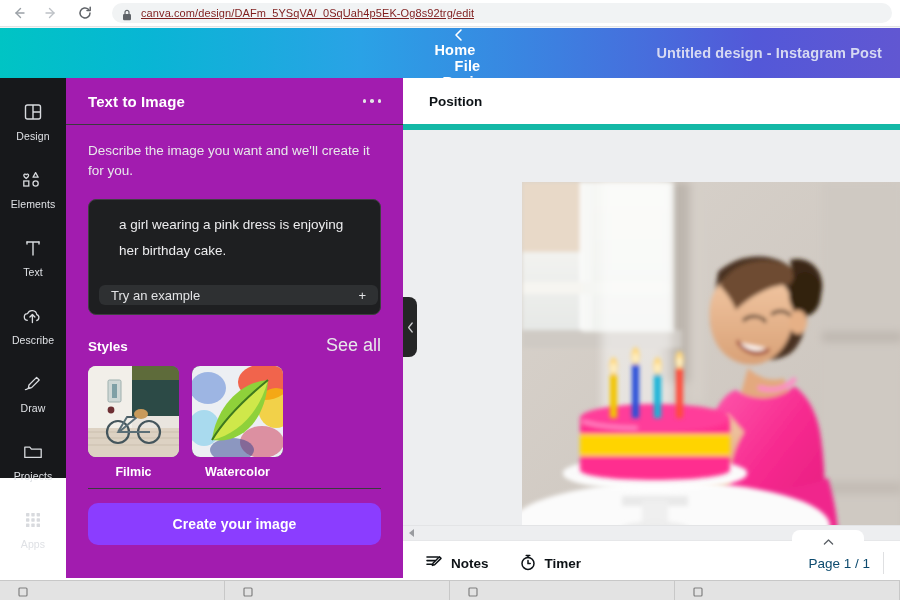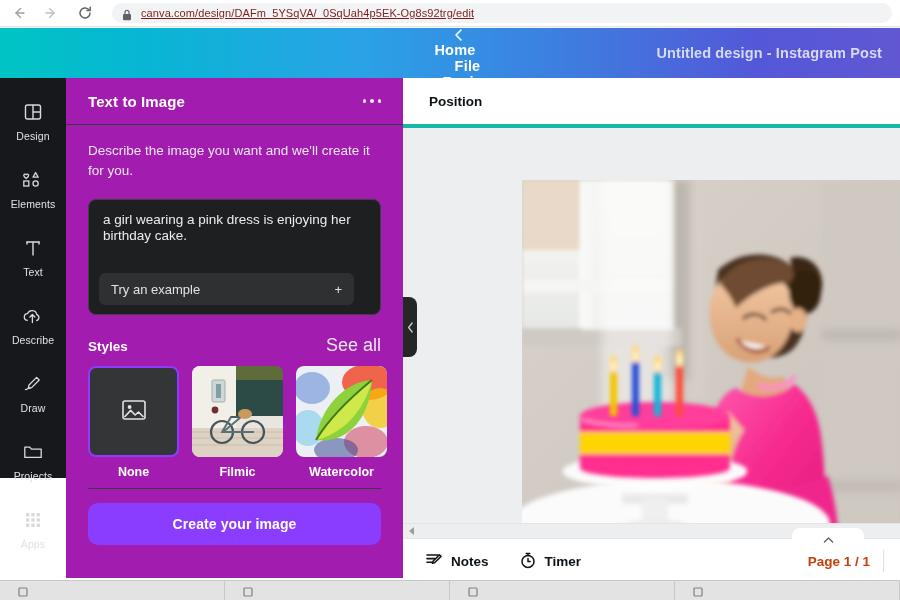--- a/index.html
+++ b/index.html
@@ -47,22 +47,22 @@
   
   .panel{position:absolute;left:66px;top:78px;width:337px;height:500px;background:#a21caf;overflow:hidden;}
   .panel-head{height:46px;display:flex;align-items:center;justify-content:space-between;padding:0 22px 0 22px;
     border-bottom:1px solid #3a3b3d;}
   .panel-title{color:#fff;font-size:15px;font-weight:bold;letter-spacing:.1px;}
   .dots{display:flex;gap:4px;align-items:center;cursor:pointer;}
   .dots i{width:3.5px;height:3.5px;border-radius:50%;background:#e3e4e6;display:block;}
   .panel-desc{color:#e8e9eb;font-size:13.5px;line-height:20px;padding:16px 22px 0 22px;}
   .prompt-box{margin:18px 22px 0 22px;background:#1e1f21;border:1px solid #3f4042;border-radius:8px;
     height:116px;position:relative;padding:12px 14px 0 14px;box-sizing:border-box;}
-  .prompt-text{color:#ededef;font-size:13.5px;line-height:16px;}
-  .try-example{position:absolute;left:10px;right:26px;bottom:9px;height:32px;background:#2e3032;border-radius:6px;
+  .prompt-text{color:#ededef;font-size:13.5px;line-height:26px;margin-left:16px;}
+  .try-example{position:absolute;left:10px;right:2px;bottom:9px;height:20px;background:#2e3032;border-radius:6px;
     display:flex;align-items:center;justify-content:space-between;padding:0 12px;cursor:pointer;}
   .try-example span{color:#e2e3e5;font-size:13px;}
   .plus{color:#e6e7e9;font-size:19px;line-height:1;font-weight:300;}
 
   .styles-row{display:flex;align-items:baseline;justify-content:space-between;padding:20px 22px 0 22px;}
   .styles-title{color:#fff;font-size:13.5px;font-weight:bold;}
   .see-all{color:#e7e8ea;font-size:18px;cursor:pointer;}
   .thumbs{display:flex;gap:13px;padding:10px 22px 0 22px;}
   .thumb-wrap{width:91px;cursor:pointer;}
   .thumb{width:91px;height:91px;border-radius:8px;overflow:hidden;position:relative;background:#2f3133;}
@@ -70,31 +70,31 @@
   .thumb-cap{text-align:center;color:#fff;font-size:12.5px;font-weight:bold;margin-top:8px;}
   .thumb-sep{height:1px;background:#3a3b3d;margin:9px 22px 0 22px;}
   .create-btn{margin:14px 22px 0 22px;height:42px;background:#8b3dff;border-radius:10px;display:flex;align-items:center;
     justify-content:center;color:#fff;font-size:14px;font-weight:bold;cursor:pointer;letter-spacing:.1px;}
 
   .collapse-tab{position:absolute;left:403px;top:297px;width:14px;height:60px;background:#252627;
     border-radius:0 8px 8px 0;display:flex;align-items:center;justify-content:center;color:#c9cacc;font-size:11px;cursor:pointer;z-index:5;}
 
   
   .editor{position:absolute;left:403px;top:78px;width:497px;height:500px;background:#edeef0;}
-  .pos-bar{height:46px;background:#fff;border-bottom:4px solid #14b8a6;display:flex;align-items:center;padding-left:26px;}
+  .pos-bar{height:46px;background:#fff;border-bottom:6px solid #14b8a6;display:flex;align-items:center;padding-left:26px;}
   .pos-label{font-size:13.5px;color:#0d1216;font-weight:bold;cursor:pointer;}
   .canvas-area{position:relative;height:395px;background:#edeef0;overflow:hidden;}
   .page{position:absolute;left:119px;top:52px;width:380px;height:380px;overflow:hidden;background:#e8e6e3;}
 
   .hscroll{height:14px;background:#edeef0;display:flex;align-items:center;padding-left:6px;border-top:1px solid #e3e4e6;}
   .tri-left{width:0;height:0;border-top:4px solid transparent;border-bottom:4px solid transparent;border-right:5px solid #9a9ca0;}
   .statusbar{height:44px;background:#fff;display:flex;align-items:center;padding:0 0 0 22px;position:relative;border-top:1px solid #e6e7e9;}
   .sb-item{display:flex;align-items:center;gap:8px;margin-right:30px;cursor:pointer;}
   .sb-item span{font-size:13.5px;color:#0d1216;font-weight:bold;}
-  .page-ind{position:absolute;right:30px;font-size:13.5px;color:#c2410c;font-weight:bold;}
+  .page-ind{position:absolute;right:30px;font-size:13.5px;color:#0c4a6e;font-weight:normal;}
   .sb-div{position:absolute;right:16px;width:1px;height:22px;background:#dfe0e2;}
   .expand-tab{position:absolute;right:36px;top:-11px;width:72px;height:16px;background:#fff;border-radius:8px 8px 0 0;
     display:flex;align-items:flex-end;justify-content:center;color:#5b6066;font-size:10px;cursor:pointer;}
 
   
   .taskbar{position:absolute;left:0;top:580px;width:900px;height:20px;background:#e3e3e3;border-top:1px solid #c8c8c8;display:flex;}
   .task-cell{flex:1;display:flex;align-items:center;padding-left:18px;border-right:1px solid #c8c8c8;box-sizing:border-box;}
 </style>
 </head>
 <body>
@@ -259,32 +259,20 @@
         <span class="plus">+</span>
       </div>
     </div>
 
     <div class="styles-row">
       <div class="styles-title">Styles</div>
       <div class="see-all">See all</div>
     </div>
 
     <div class="thumbs">
-      <div class="thumb-wrap">
-        <div class="thumb sel">
-          <span>
-            <svg width="34" height="34" viewBox="0 0 34 34">
-                <rect x="6" y="8" width="22" height="18" rx="2" fill="none" stroke="#e2e3e5" stroke-width="1.6"></rect>
-                <circle cx="12.6" cy="14" r="1.9" fill="#e2e3e5"></circle>
-                <path d="M7.5 24l6.2-6.6 4.4 4.6 3.4-3 5 5" fill="none" stroke="#e2e3e5" stroke-width="1.6" stroke-linejoin="round"></path>
-              </svg>
-          </span>
-        </div>
-        <div class="thumb-cap">None</div>
-      </div>
 
       <div class="thumb-wrap">
         <div class="thumb">
           <svg width="91" height="91" viewBox="0 0 91 91">
             <rect width="91" height="91" fill="#e9e5df"></rect>
             <rect x="44" y="0" width="47" height="50" fill="#2c4a46"></rect>
             <rect x="44" y="0" width="47" height="14" fill="#5e6b3a"></rect>
             <rect x="0" y="0" width="44" height="62" fill="#f2efe9"></rect>
             <rect x="20" y="14" width="13" height="22" rx="1.5" fill="#cfd8d6" stroke="#9fb0ae" stroke-width="1"></rect>
             <rect x="24" y="18" width="5" height="14" fill="#7fa0a6"></rect>

